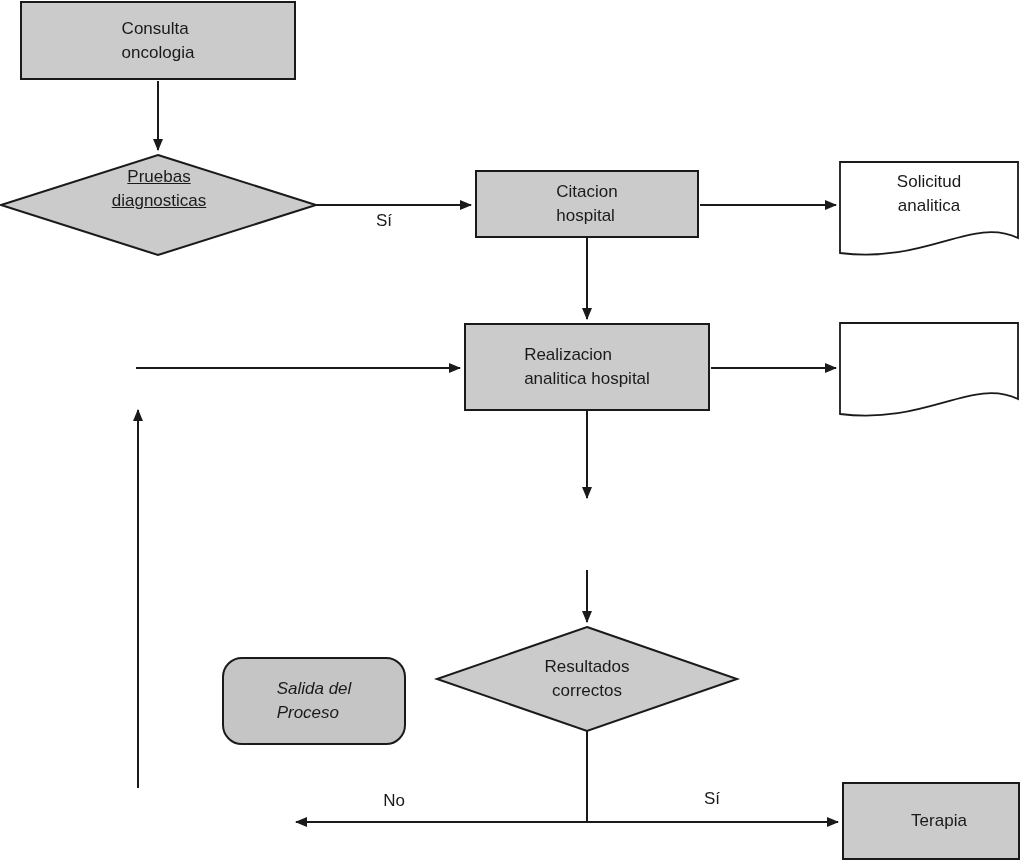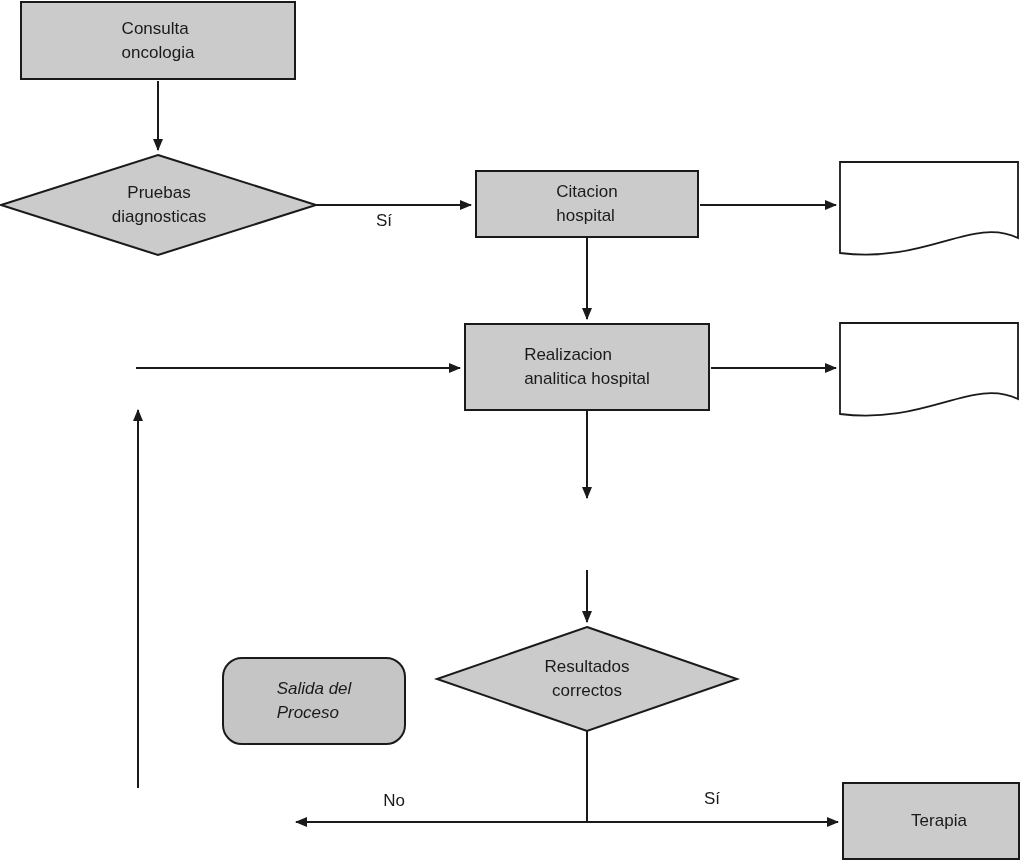--- a/index.html
+++ b/index.html
@@ -100,26 +100,28 @@
   <div class="node" id="node-salida" style="left:222px;top:657px;width:184px;height:88px;">
     <span class="node-label">Salida del
 Proceso</span>
   </div>
 
 
   <div class="node" id="node-terapia" style="left:842px;top:782px;width:178px;height:78px;padding-left:16px;">
     <span class="node-label">Terapia</span>
   </div>
 
-  <div class="shape-label" style="left:0px;top:176px;width:318px;height:58px;">Pruebas
+  <div class="shape-label" style="left:0px;top:160px;width:318px;height:58px;text-decoration:underline;">Pruebas
 diagnosticas</div>
 
   <div class="shape-label" style="left:437px;top:650px;width:300px;height:58px;">Resultados
 correctos</div>
 
+  <div class="shape-label" style="left:840px;top:168px;width:178px;height:52px;">Solicitud
+analitica</div>
 
 
   <div class="edge-label" style="left:384px;top:211px;">Sí</div>
 
   <div class="edge-label" style="left:394px;top:791px;">No</div>
 
   <div class="edge-label" style="left:712px;top:789px;">Sí</div>
 
 </div>
 

